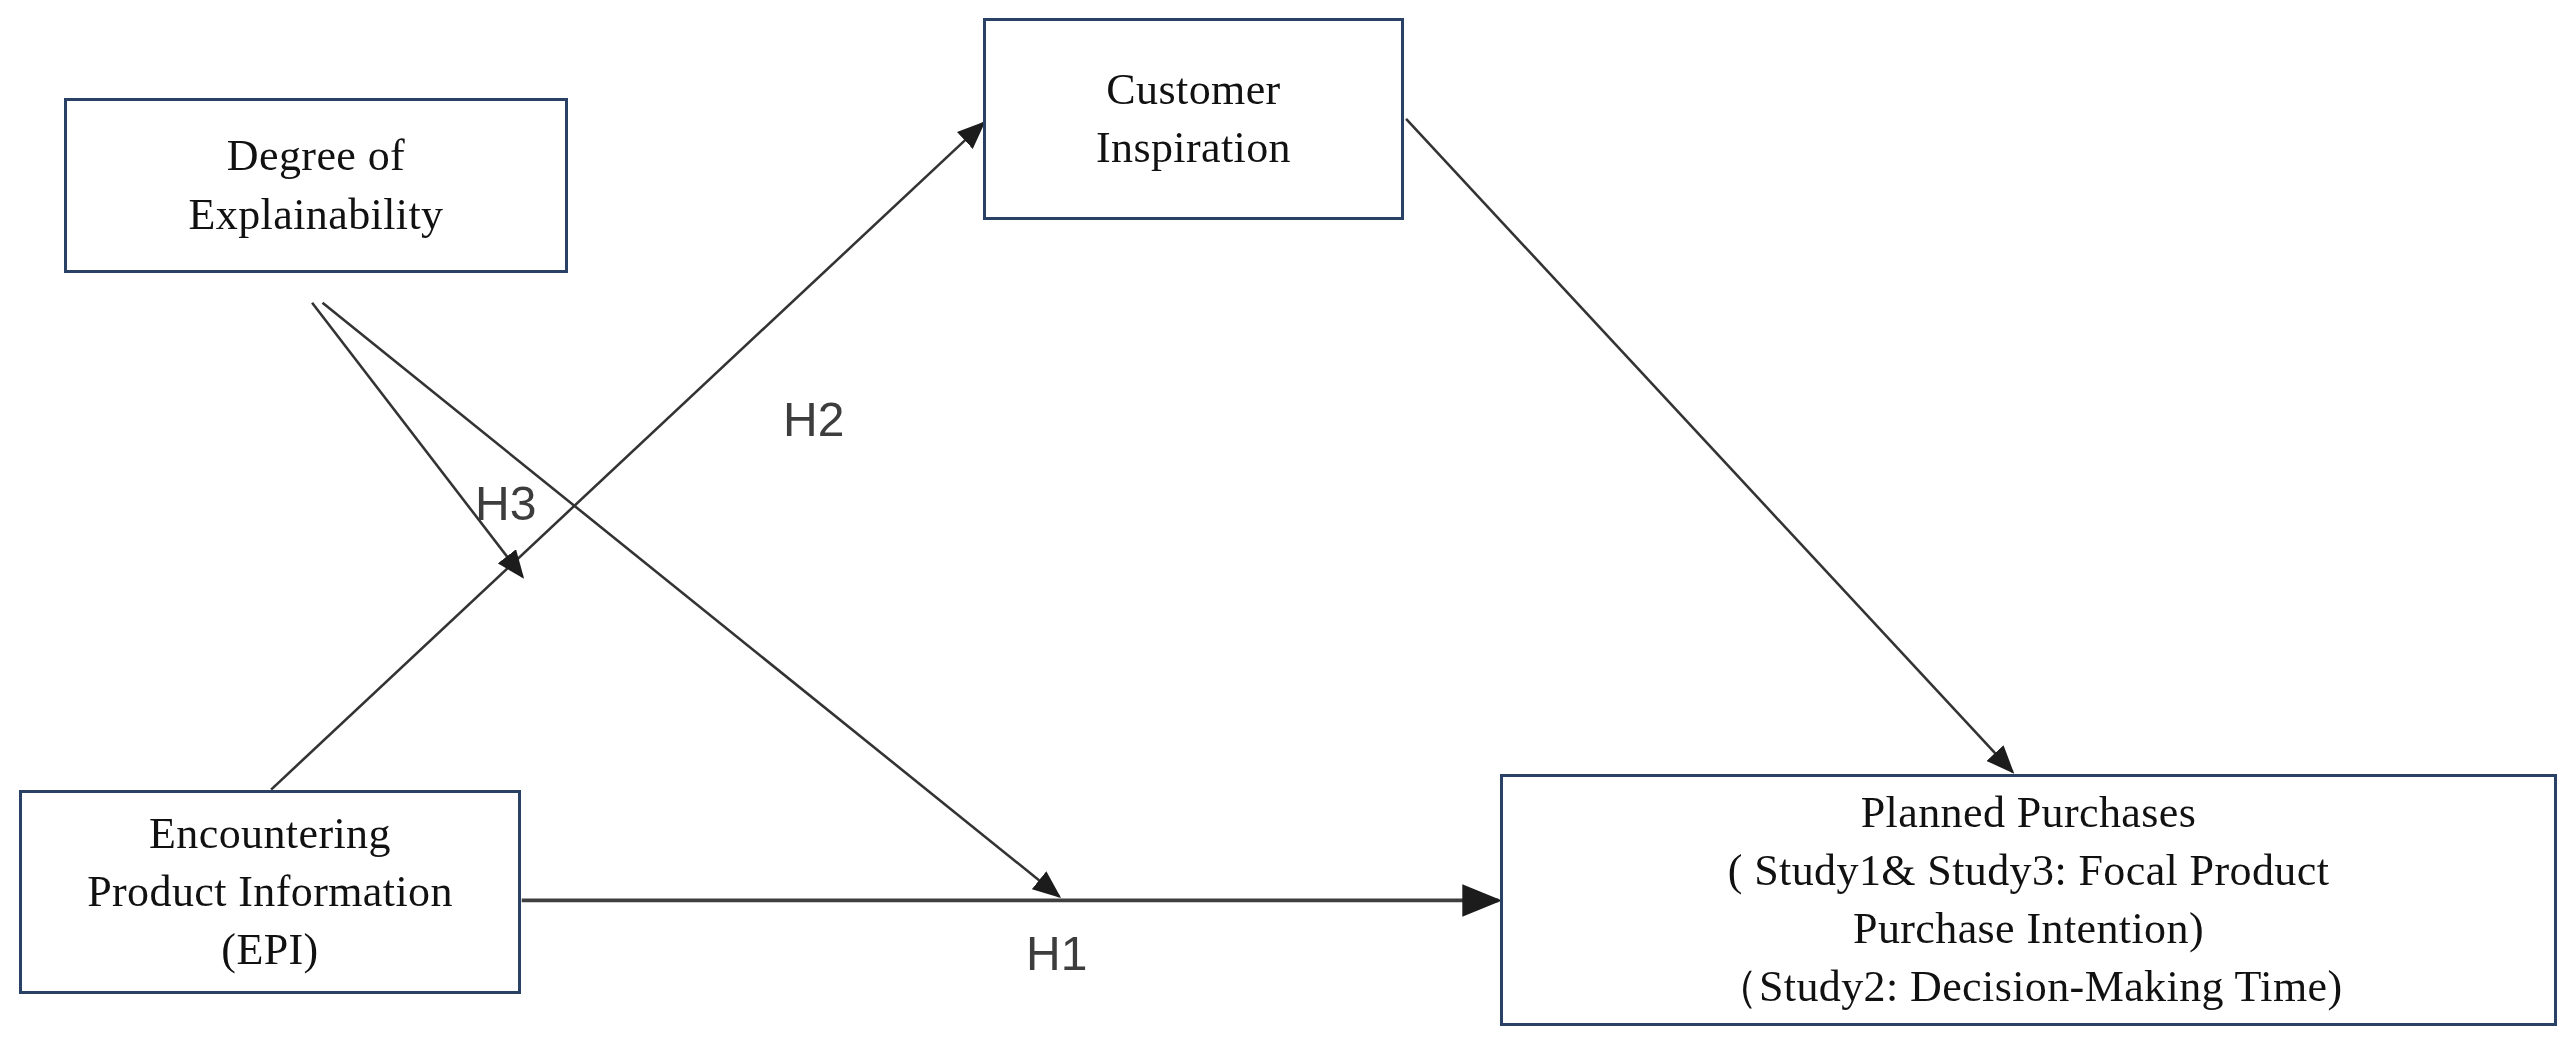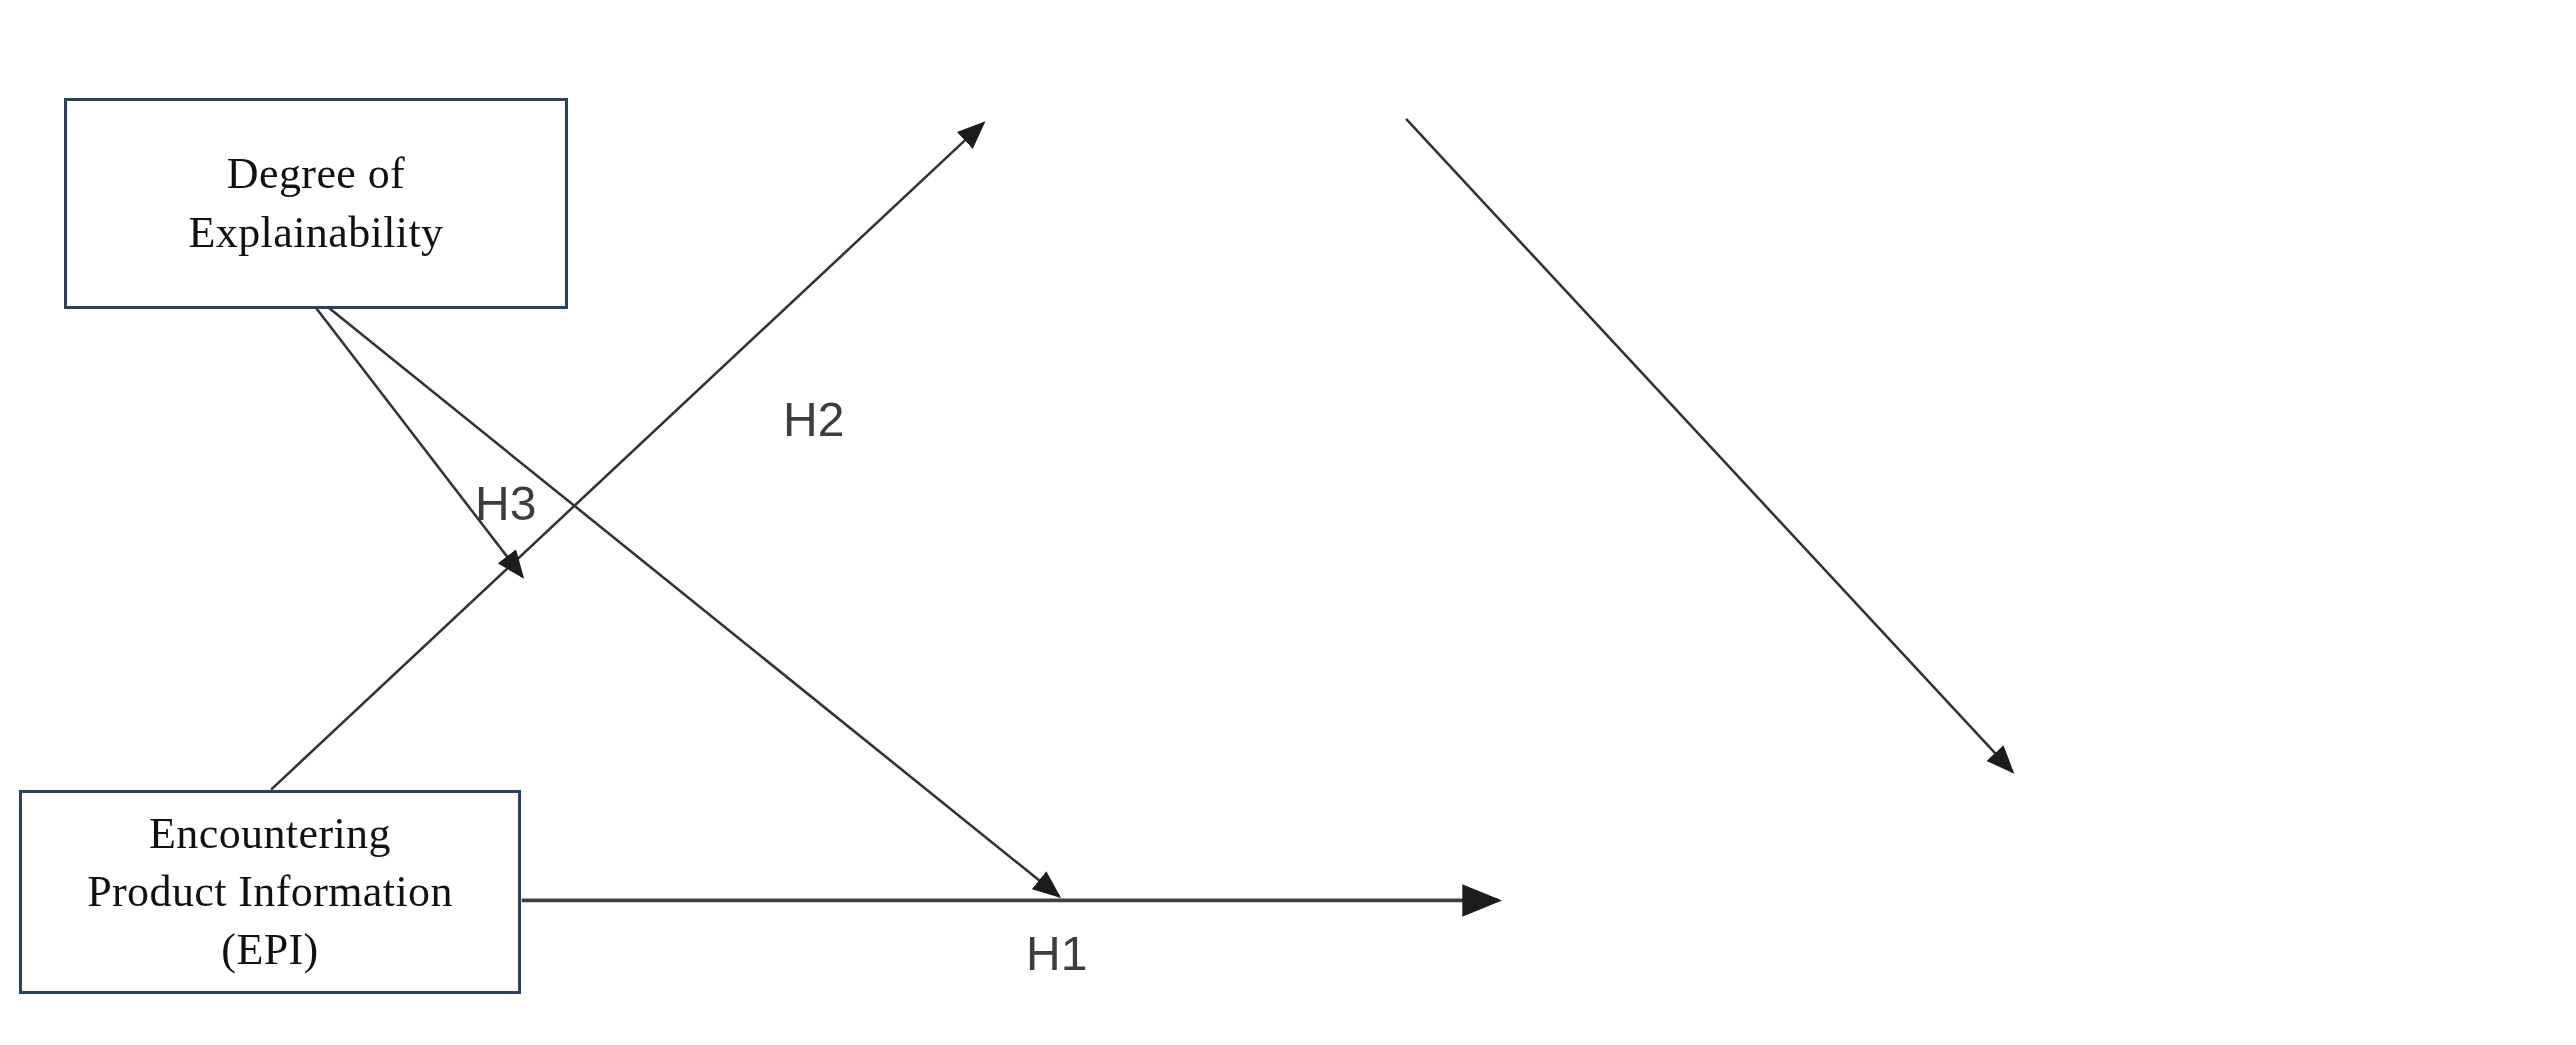--- a/index.html
+++ b/index.html
@@ -25,21 +25,21 @@
     display:flex;align-items:center;justify-content:center;
     text-align:center;
     color:#111111;
   }
   .node .lbl{
     white-space:pre-line;
     font-size:44px;
     line-height:1.32;
     letter-spacing:0.4px;
   }
-  .node-degree     {left:64px;  top:98px; width:504px;  height:211px;}
+  .node-degree     {left:64px;  top:98px; width:504px;  height:175px;}
   .node-inspiration{left:983px;top:17.7px;  width:421px;  height:202px;}
   .node-epi        {left:19px;  top:790px; width:502px;  height:204px;}
   .node-planned    {left:1500px;top:774px; width:1057px; height:252px;}
   .path-label{
     position:absolute;
     font-family:"Liberation Sans", sans-serif;
     font-size:48px;
     color:var(--label-color);
   }
   .label-h2{left:783px; top:392px;}
@@ -67,26 +67,36 @@
     <line x1="388" y1="377" x2="650" y2="718" stroke="var(--arrow-color)" stroke-width="3.2" marker-end="url(#arrowhead)"></line>
 
     <line x1="401" y1="377" x2="1318" y2="1116" stroke="var(--arrow-color)" stroke-width="3.2" marker-end="url(#arrowhead)"></line>
   </svg>
 
   <div class="node node-degree">
     <span class="lbl">Degree of
 Explainability</span>
   </div>
 
+  <div class="node node-inspiration">
+    <span class="lbl">Customer
+Inspiration</span>
+  </div>
 
   <div class="node node-epi">
     <span class="lbl">Encountering
 Product Information
 (EPI)</span>
   </div>
 
+  <div class="node node-planned">
+    <span class="lbl">Planned Purchases
+( Study1&amp; Study3: Focal Product
+Purchase Intention)
+（Study2: Decision-Making Time)</span>
+  </div>
 
   <div class="path-label label-h2">H2</div>
   <div class="path-label label-h3">H3</div>
   <div class="path-label label-h1">H1</div>
 
 </div>
 
 
 </body></html>

